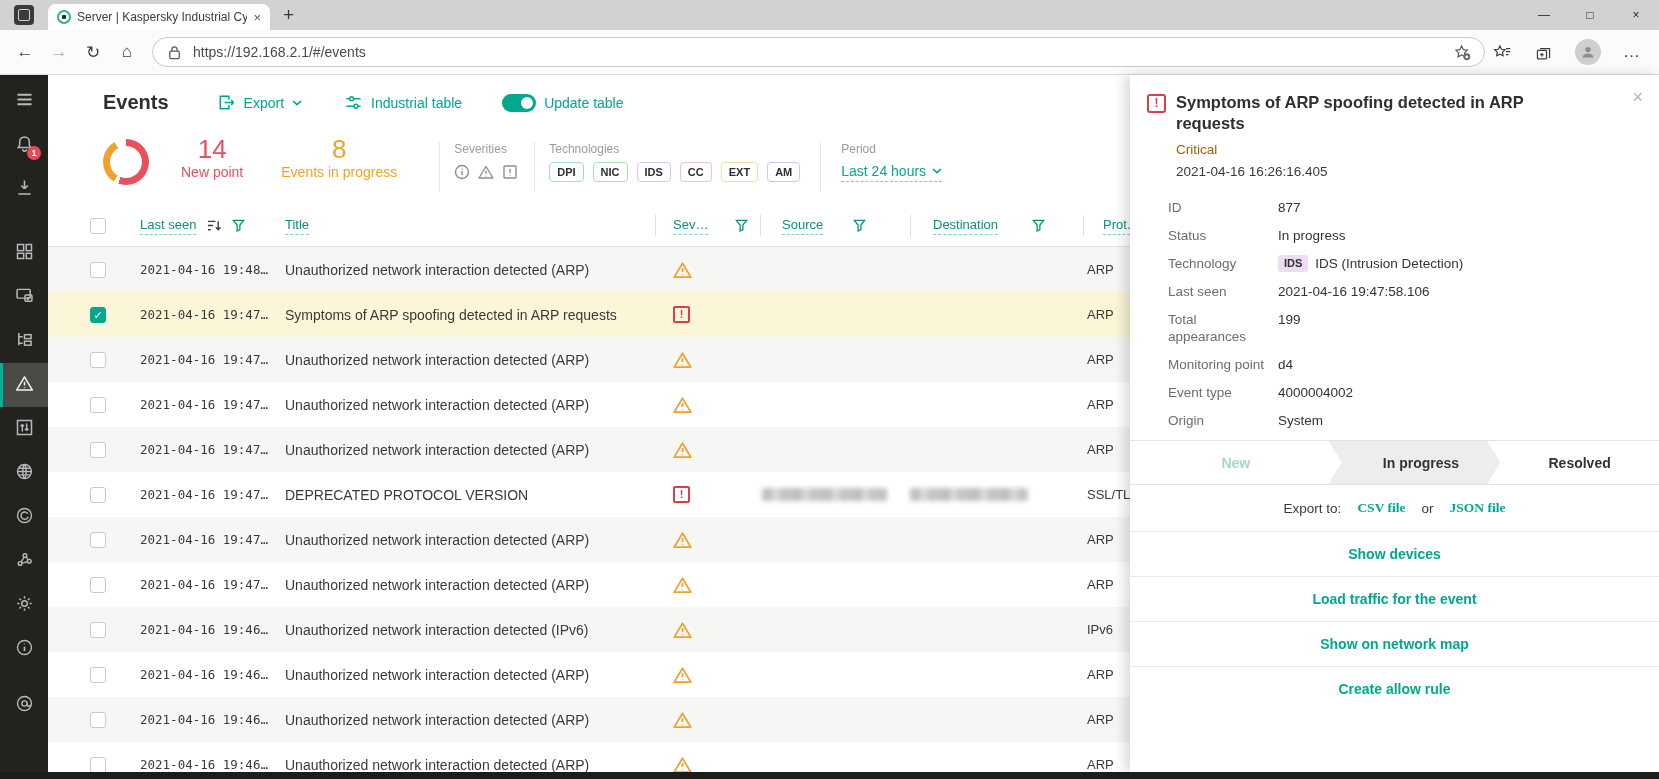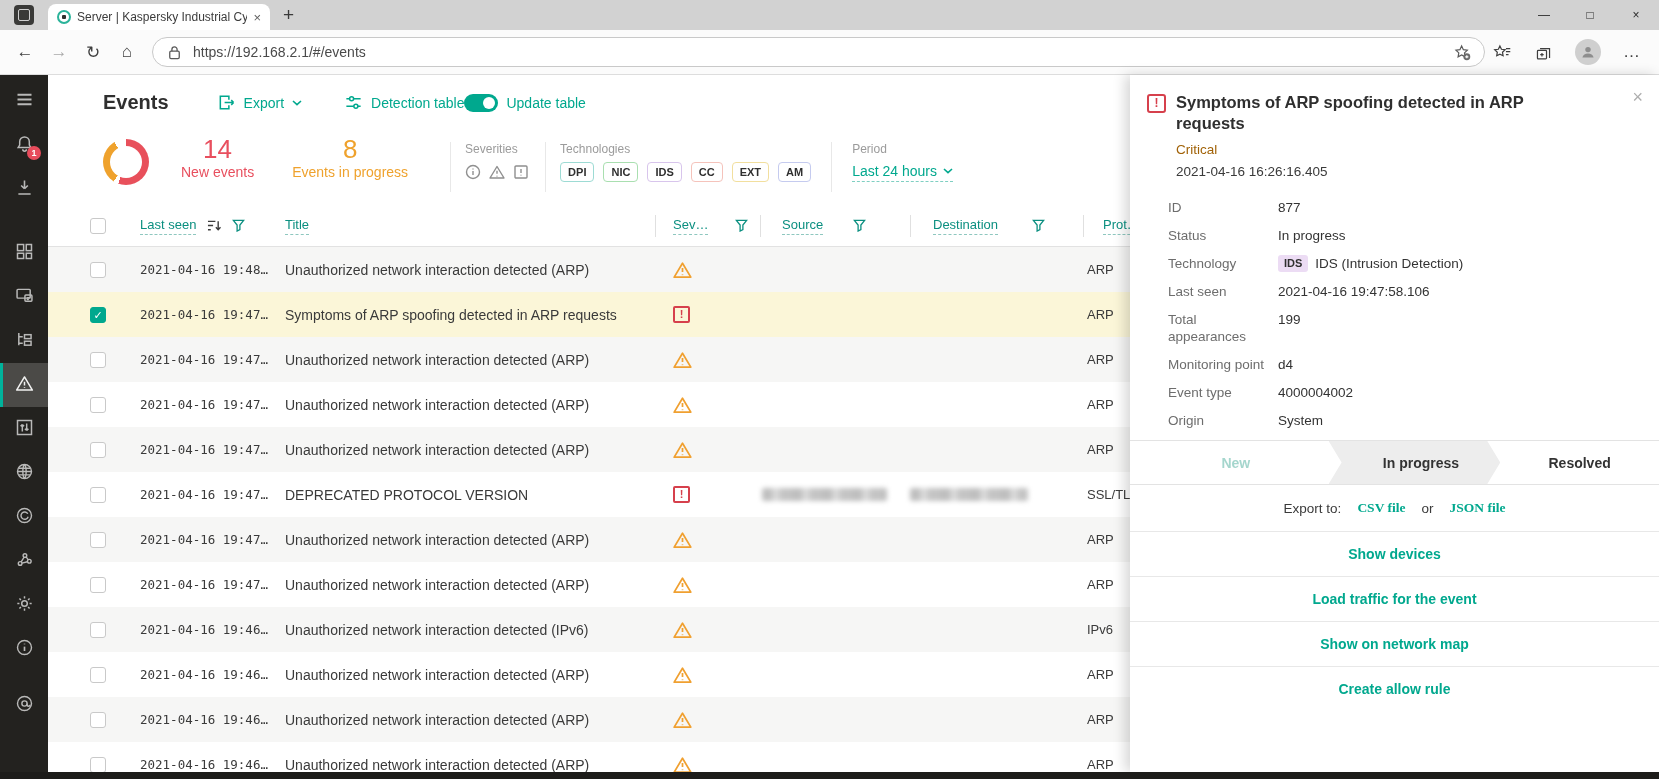--- a/index.html
+++ b/index.html
@@ -288,33 +288,33 @@
           <svg width="10" height="6" viewBox="0 0 10 6" fill="none" stroke="#00a88e" stroke-width="1.6">
               <path d="M1 1l4 3.6L9 1"></path>
             </svg>
         </span>
         <span class="hdr-btn" style="margin-left:42px">
           <svg width="19" height="19" viewBox="0 0 20 20" fill="none" stroke="#00a88e" stroke-width="1.6">
               <path d="M2.5 6h15M2.5 14h15"></path>
               <circle cx="8" cy="6" r="2.1" fill="#fff"></circle>
               <circle cx="12.5" cy="14" r="2.1" fill="#fff"></circle>
             </svg>
-          <span>Detection table</span>
+          <span>Industrial table</span>
         </span>
-        <span class="hdr-btn" style="">
+        <span class="hdr-btn" style="margin-left:40px">
           <span class="toggle"></span>
           <span>Update table</span>
         </span>
       </div>
 
       <div class="summary">
         <div class="donut"></div>
         <div class="count-block" style="margin-left:32px">
           <div class="count red">14</div>
-          <div class="count-label red">New events</div>
+          <div class="count-label red">New point</div>
         </div>
         <div class="count-block" style="margin-left:38px">
           <div class="count orange">8</div>
           <div class="count-label orange">Events in progress</div>
         </div>
         <div class="v-div" style="margin-left:42px"></div>
         <div class="blk" style="margin-left:14px">
           <div class="mini-label">Severities</div>
           <div class="sev-legend">
             <svg viewBox="0 0 16 16" fill="none" stroke="#8f8f8f" stroke-width="1.4">

